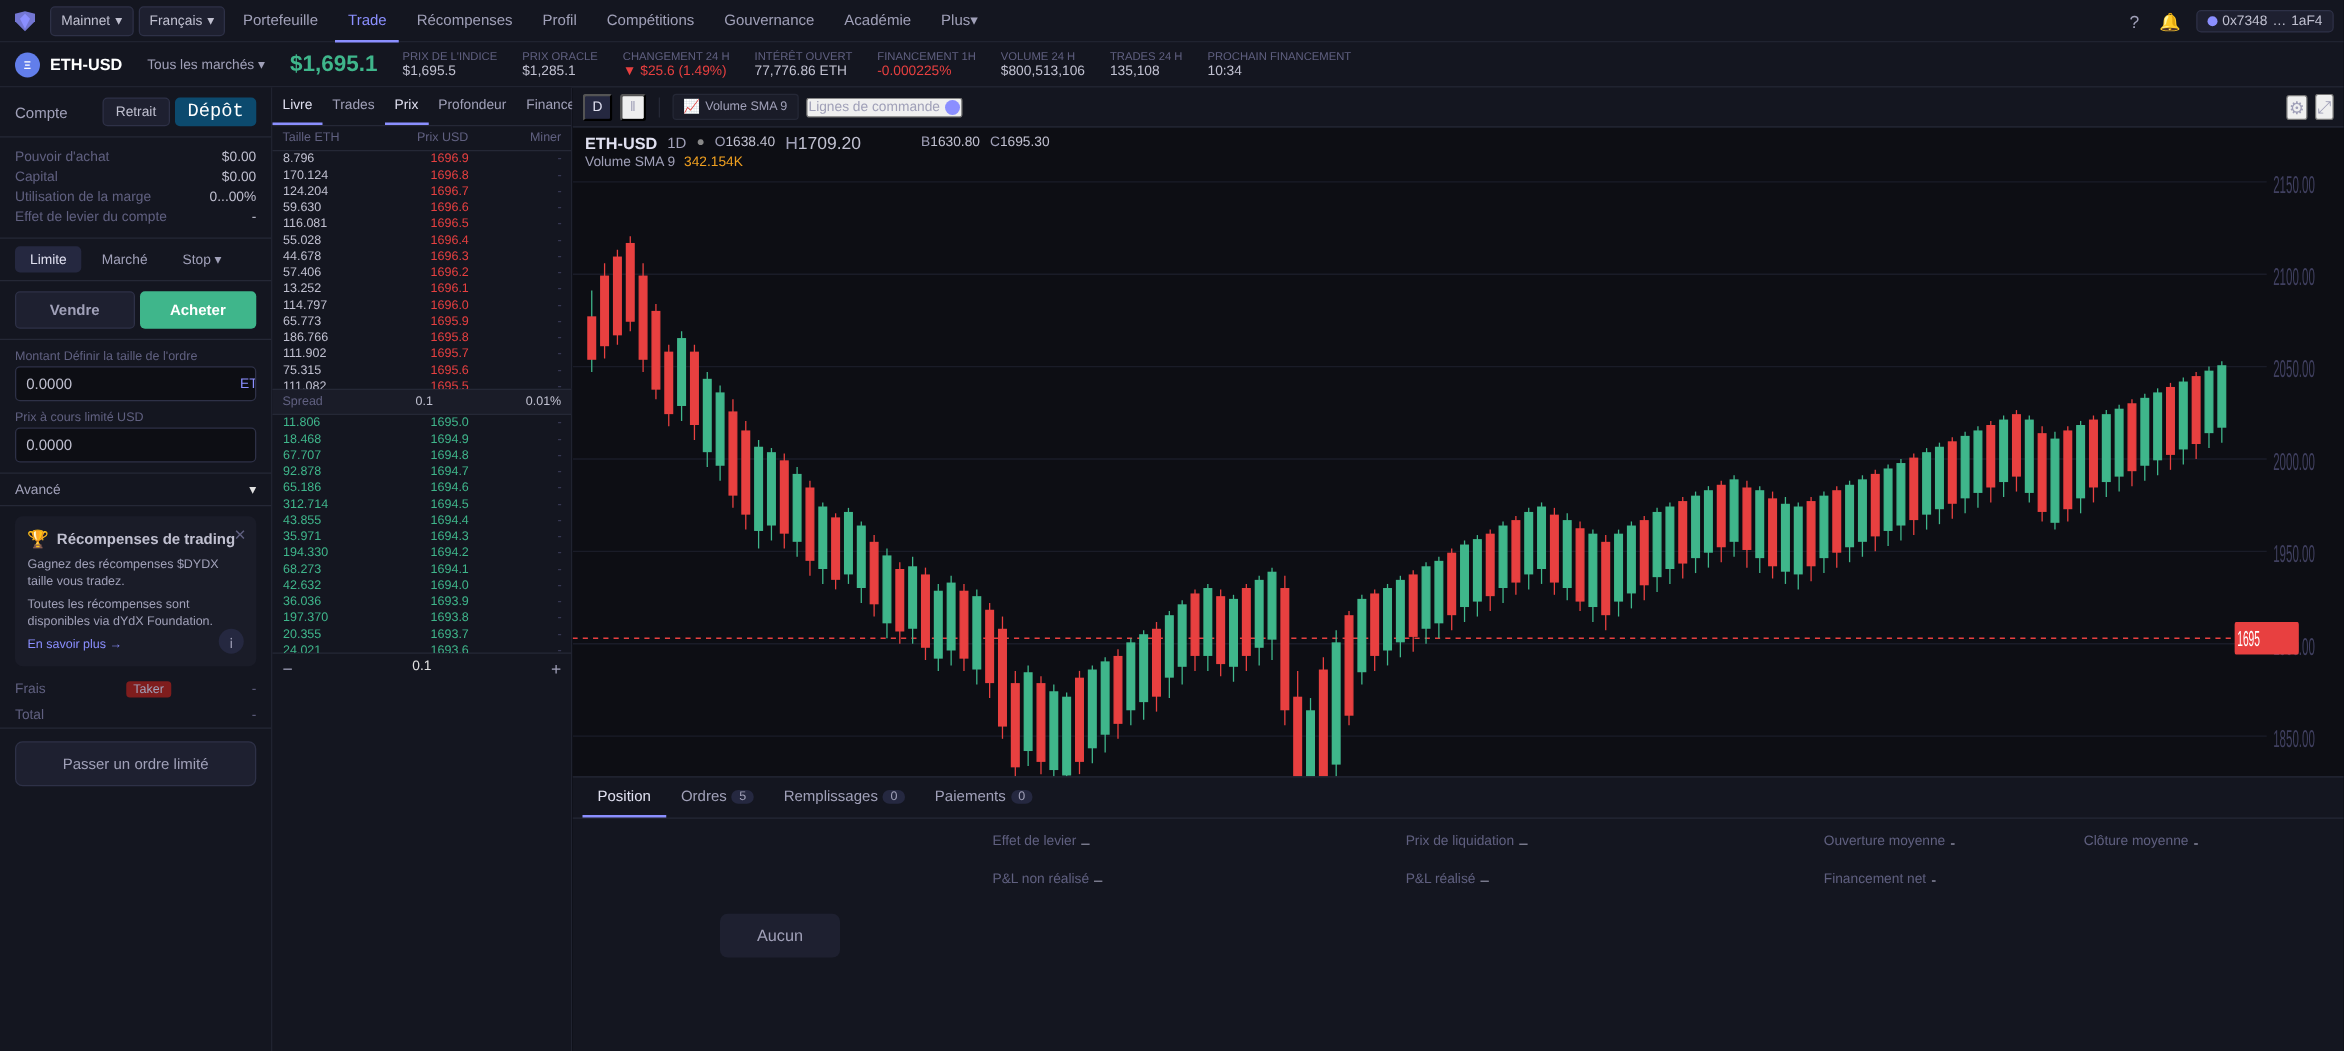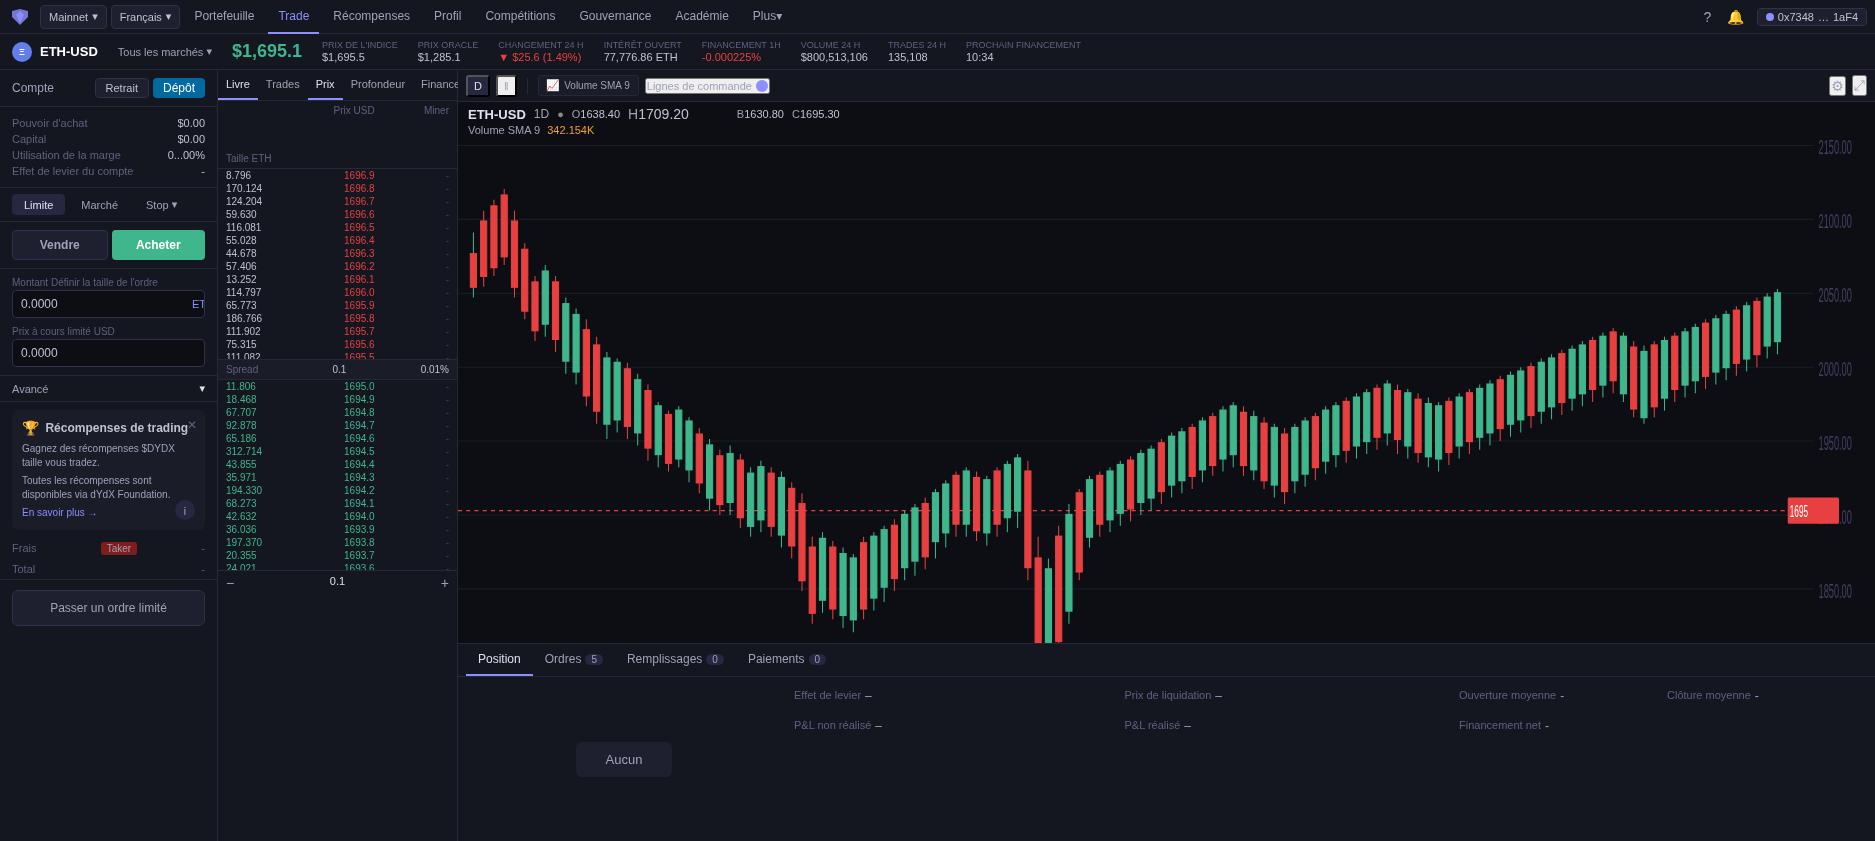--- a/index.html
+++ b/index.html
@@ -180,27 +180,28 @@
     .btn-retrait {
       background: #1e2030;
       border: 1px solid #2e3147;
       border-radius: 4px;
       color: #c0c0d0;
       padding: 3px 10px;
       cursor: pointer;
       font-size: 11px;
     }
     .btn-depot {
-      background: #0369a1;
+      background: #0c4a6e;
       border: none;
       border-radius: 4px;
       color: #fff;
       padding: 3px 10px;
       cursor: pointer;
-      font-size: 12px;
+      font-size: 15px;
+      font-family: Liberation Mono, monospace;
     }
     .account-stats {
       padding: 8px 12px;
       border-bottom: 1px solid #252836;
     }
     .stat-row {
       display: flex;
       justify-content: space-between;
       padding: 2px 0;
     }
@@ -422,21 +423,21 @@
       display: flex;
       padding: 4px 8px;
       border-bottom: 1px solid #252836;
     }
     .ob-col {
       flex: 1;
       color: #606080;
       font-size: 10px;
       text-align: right;
     }
-    .ob-col:first-child { text-align: left; margin-top: 48px; }
+    .ob-col:first-child { text-align: left; }
     .ob-row {
       display: flex;
       padding: 1px 8px;
       position: relative;
       cursor: pointer;
     }
     .ob-cell {
       flex: 1;
       font-size: 10px;
       text-align: right;
@@ -535,21 +536,21 @@
       background: #0d0e14;
       overflow: hidden;
     }
     .chart-svg {
       width: 100%;
       height: 100%;
     }
 
     
     .bottom-panel {
-      height: 198px;
+      height: 220px;
       background: #141620;
       border-top: 1px solid #252836;
       display: flex;
       flex-direction: column;
       justify-content: center;
     }
     .bottom-tabs {
       display: flex;
       border-bottom: 1px solid #252836;
       padding: 0 8px;

